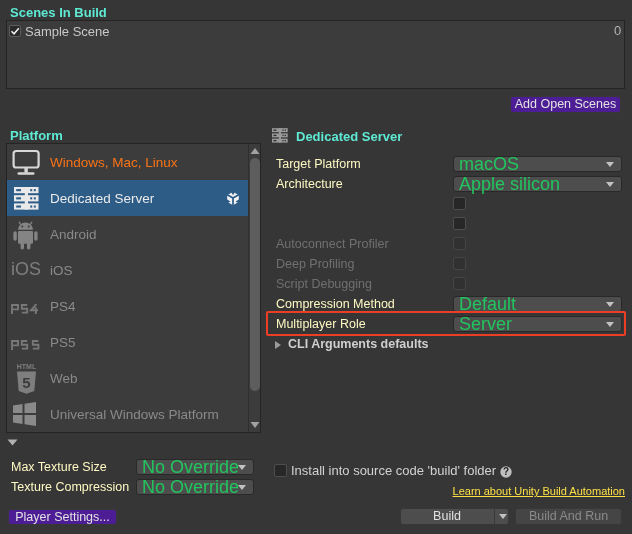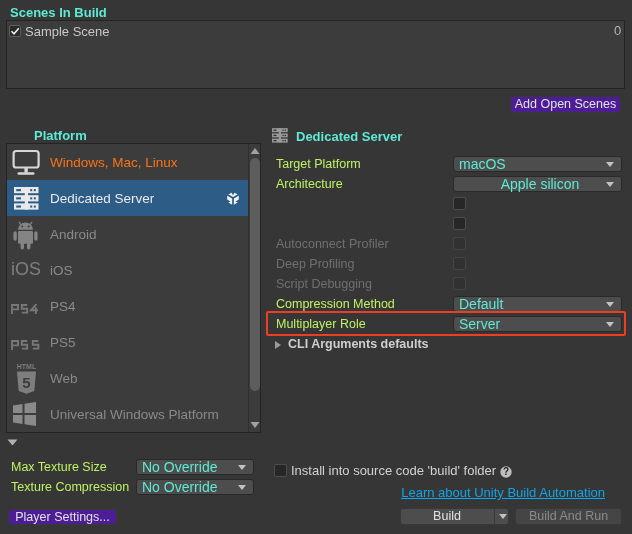--- a/index.html
+++ b/index.html
@@ -1,22 +1,22 @@
 <!DOCTYPE html>
 <html><head>
 <meta charset="utf-8">
 <style>
 * { margin:0; padding:0; box-sizing:border-box; }
 html,body { width:632px; height:534px; background:#363636; overflow:hidden; }
 #app { position:relative; width:632px; height:534px; font-family:"Liberation Sans", sans-serif; }
 .abs { position:absolute; }
 .hdr { font-weight:bold; font-size:13px; color:#5eead4; }
-.lbl { font-size:12.5px; color:#bef264; }
+.lbl { font-size:12.5px; color:#fef9c3; }
 .dis { color:#707070; }
-.dd { position:absolute; height:16px; background:#4d4d4d; border:1px solid #292929; border-radius:3px; color:#5eead4; font-size:14px; line-height:14px; padding-left:5px; }
+.dd { position:absolute; height:16px; background:#4d4d4d; border:1px solid #292929; border-radius:3px; color:#22c55e; font-size:18px; line-height:14px; padding-left:5px; }
 .dd::after { content:""; position:absolute; right:7px; top:5px; width:0; height:0; border-left:4px solid transparent; border-right:4px solid transparent; border-top:5px solid #c2c2c2; }
 .cb { position:absolute; width:13px; height:13px; background:#272727; border:1px solid #4d4d4d; border-radius:2px; }
 .cb.dis2 { background:#313131; border-color:#454545; }
 .btn { position:absolute; background:#4c1d95; border:1px solid #383838; border-radius:3px; color:#e2e2e2; font-size:12.5px; text-align:center; }
 .prow { position:absolute; left:7px; width:241px; height:36px; }
 .prow .ptxt { position:absolute; left:43px; top:50%; transform:translateY(-50%); font-size:13.5px; }
 </style>
 </head>
 <body>
 <div id="app">
@@ -25,21 +25,21 @@
   <div class="abs" style="left:6px; top:20px; width:619px; height:69px; background:#3c3c3c; border:1px solid #242424;"></div>
   <div class="abs" style="left:9px; top:25px; width:12px; height:12px; background:#2a2a2a; border:1px solid #5c5c5c; border-radius:2px;">
     <svg width="12" height="12" viewBox="0 0 12 12" style="position:absolute; left:-1px; top:-1px;">
         <path d="M2.5 6.2 L5 8.8 L9.8 3.2" stroke="#efefef" stroke-width="1.6" fill="none"></path>
       </svg>
   </div>
   <div class="abs" style="left:25px; top:24px; font-size:13px; color:#c8c8c8;">Sample Scene</div>
   <div class="abs" style="left:614px; top:23px; font-size:13px; color:#b2b2b2;">0</div>
   <div class="btn" style="left:510px; top:96px; width:111px; height:17px; line-height:15px;">Add Open Scenes</div>
 
-  <div class="abs hdr" style="left:10px; top:128px;margin-left:24px;">Platform</div>
+  <div class="abs hdr" style="left:10px; top:128px;">Platform</div>
   <div class="abs" style="left:6px; top:143px; width:255px; height:290px; background:#3c3c3c; border:1px solid #242424;"></div>
 
   <div class="prow" style="top:144px;">
     <svg class="abs" style="left:5px; top:3px;" width="28" height="29" viewBox="0 0 28 29">
       <rect x="1.6" y="4" width="25" height="16.5" rx="2.6" fill="none" stroke="#d7d7d7" stroke-width="2.2"></rect>
       <rect x="12.4" y="20.5" width="3.4" height="5" fill="#d7d7d7"></rect>
       <rect x="5.5" y="25.2" width="17" height="2.6" rx="1.2" fill="#d7d7d7"></rect>
     </svg>
     <div class="ptxt" style="color:#f97316;">Windows, Mac, Linux</div>
   </div>
@@ -175,21 +175,21 @@
       <rect x="16.2" y="18.5" width="2" height="2.1"></rect>
       <rect x="19.8" y="18.5" width="2" height="2.1"></rect>
     </g>
   </svg>
   <div class="abs hdr" style="left:296px; top:129px;">Dedicated Server</div>
 
   <div class="abs lbl" style="left:276px; top:157px;">Target Platform</div>
   <div class="dd" style="left:453px; top:156px; width:169px;">macOS</div>
 
   <div class="abs lbl" style="left:276px; top:177px;">Architecture</div>
-  <div class="dd" style="left:453px; top:176px; width:169px;text-align:center;">Apple silicon</div>
+  <div class="dd" style="left:453px; top:176px; width:169px;">Apple silicon</div>
 
   <div class="cb" style="left:453px; top:197px;"></div>
 
   <div class="cb" style="left:453px; top:217px;"></div>
 
   <div class="abs lbl dis" style="left:276px; top:237px;">Autoconnect Profiler</div>
   <div class="cb dis2" style="left:453px; top:237px;"></div>
 
   <div class="abs lbl dis" style="left:276px; top:257px;">Deep Profiling</div>
   <div class="cb dis2" style="left:453px; top:257px;"></div>
@@ -219,21 +219,21 @@
   <div class="abs lbl" style="left:11px; top:480px;">Texture Compression</div>
   <div class="dd" style="left:136px; top:479px; width:118px;">No Override</div>
 
   <div class="cb" style="left:274px; top:464px;"></div>
   <div class="abs" style="left:291px; top:463px; font-size:13px; color:#d2d2d2;">Install into source code 'build' folder</div>
   <svg class="abs" style="left:500px; top:466px;" width="12" height="12" viewBox="0 0 12 12">
     <circle cx="6" cy="6" r="5.7" fill="#bfbfbf"></circle>
     <text x="6.1" y="9.3" font-size="10" font-weight="bold" text-anchor="middle" fill="#262626" font-family="Liberation Sans">?</text>
   </svg>
 
-  <div class="abs" style="right:27px; top:485px; font-size:13px; color:#0ea5e9; text-decoration:underline;">Learn about Unity Build Automation</div>
+  <div class="abs" style="right:7px; top:485px; font-size:11px; color:#fde047; text-decoration:underline;">Learn about Unity Build Automation</div>
 
   <div class="btn" style="left:8px; top:509px; width:109px; height:16px; line-height:14px;">Player Settings...</div>
   <div class="btn" style="left:400px; top:508px; width:109px; height:17px; line-height:15px; background:#4d4d4d; padding-right:15px;">Build
     <div class="abs" style="left:93px; top:0px; width:1px; height:15px; background:#3a3a3a;"></div>
     <div class="abs" style="left:98px; top:5px; width:0; height:0; border-left:4px solid transparent; border-right:4px solid transparent; border-top:5px solid #c2c2c2;"></div>
   </div>
   <div class="btn" style="left:515px; top:508px; width:107px; height:17px; line-height:15px; background:#454545; color:#8b8b8b;">Build And Run</div>
 
 </div>
 

